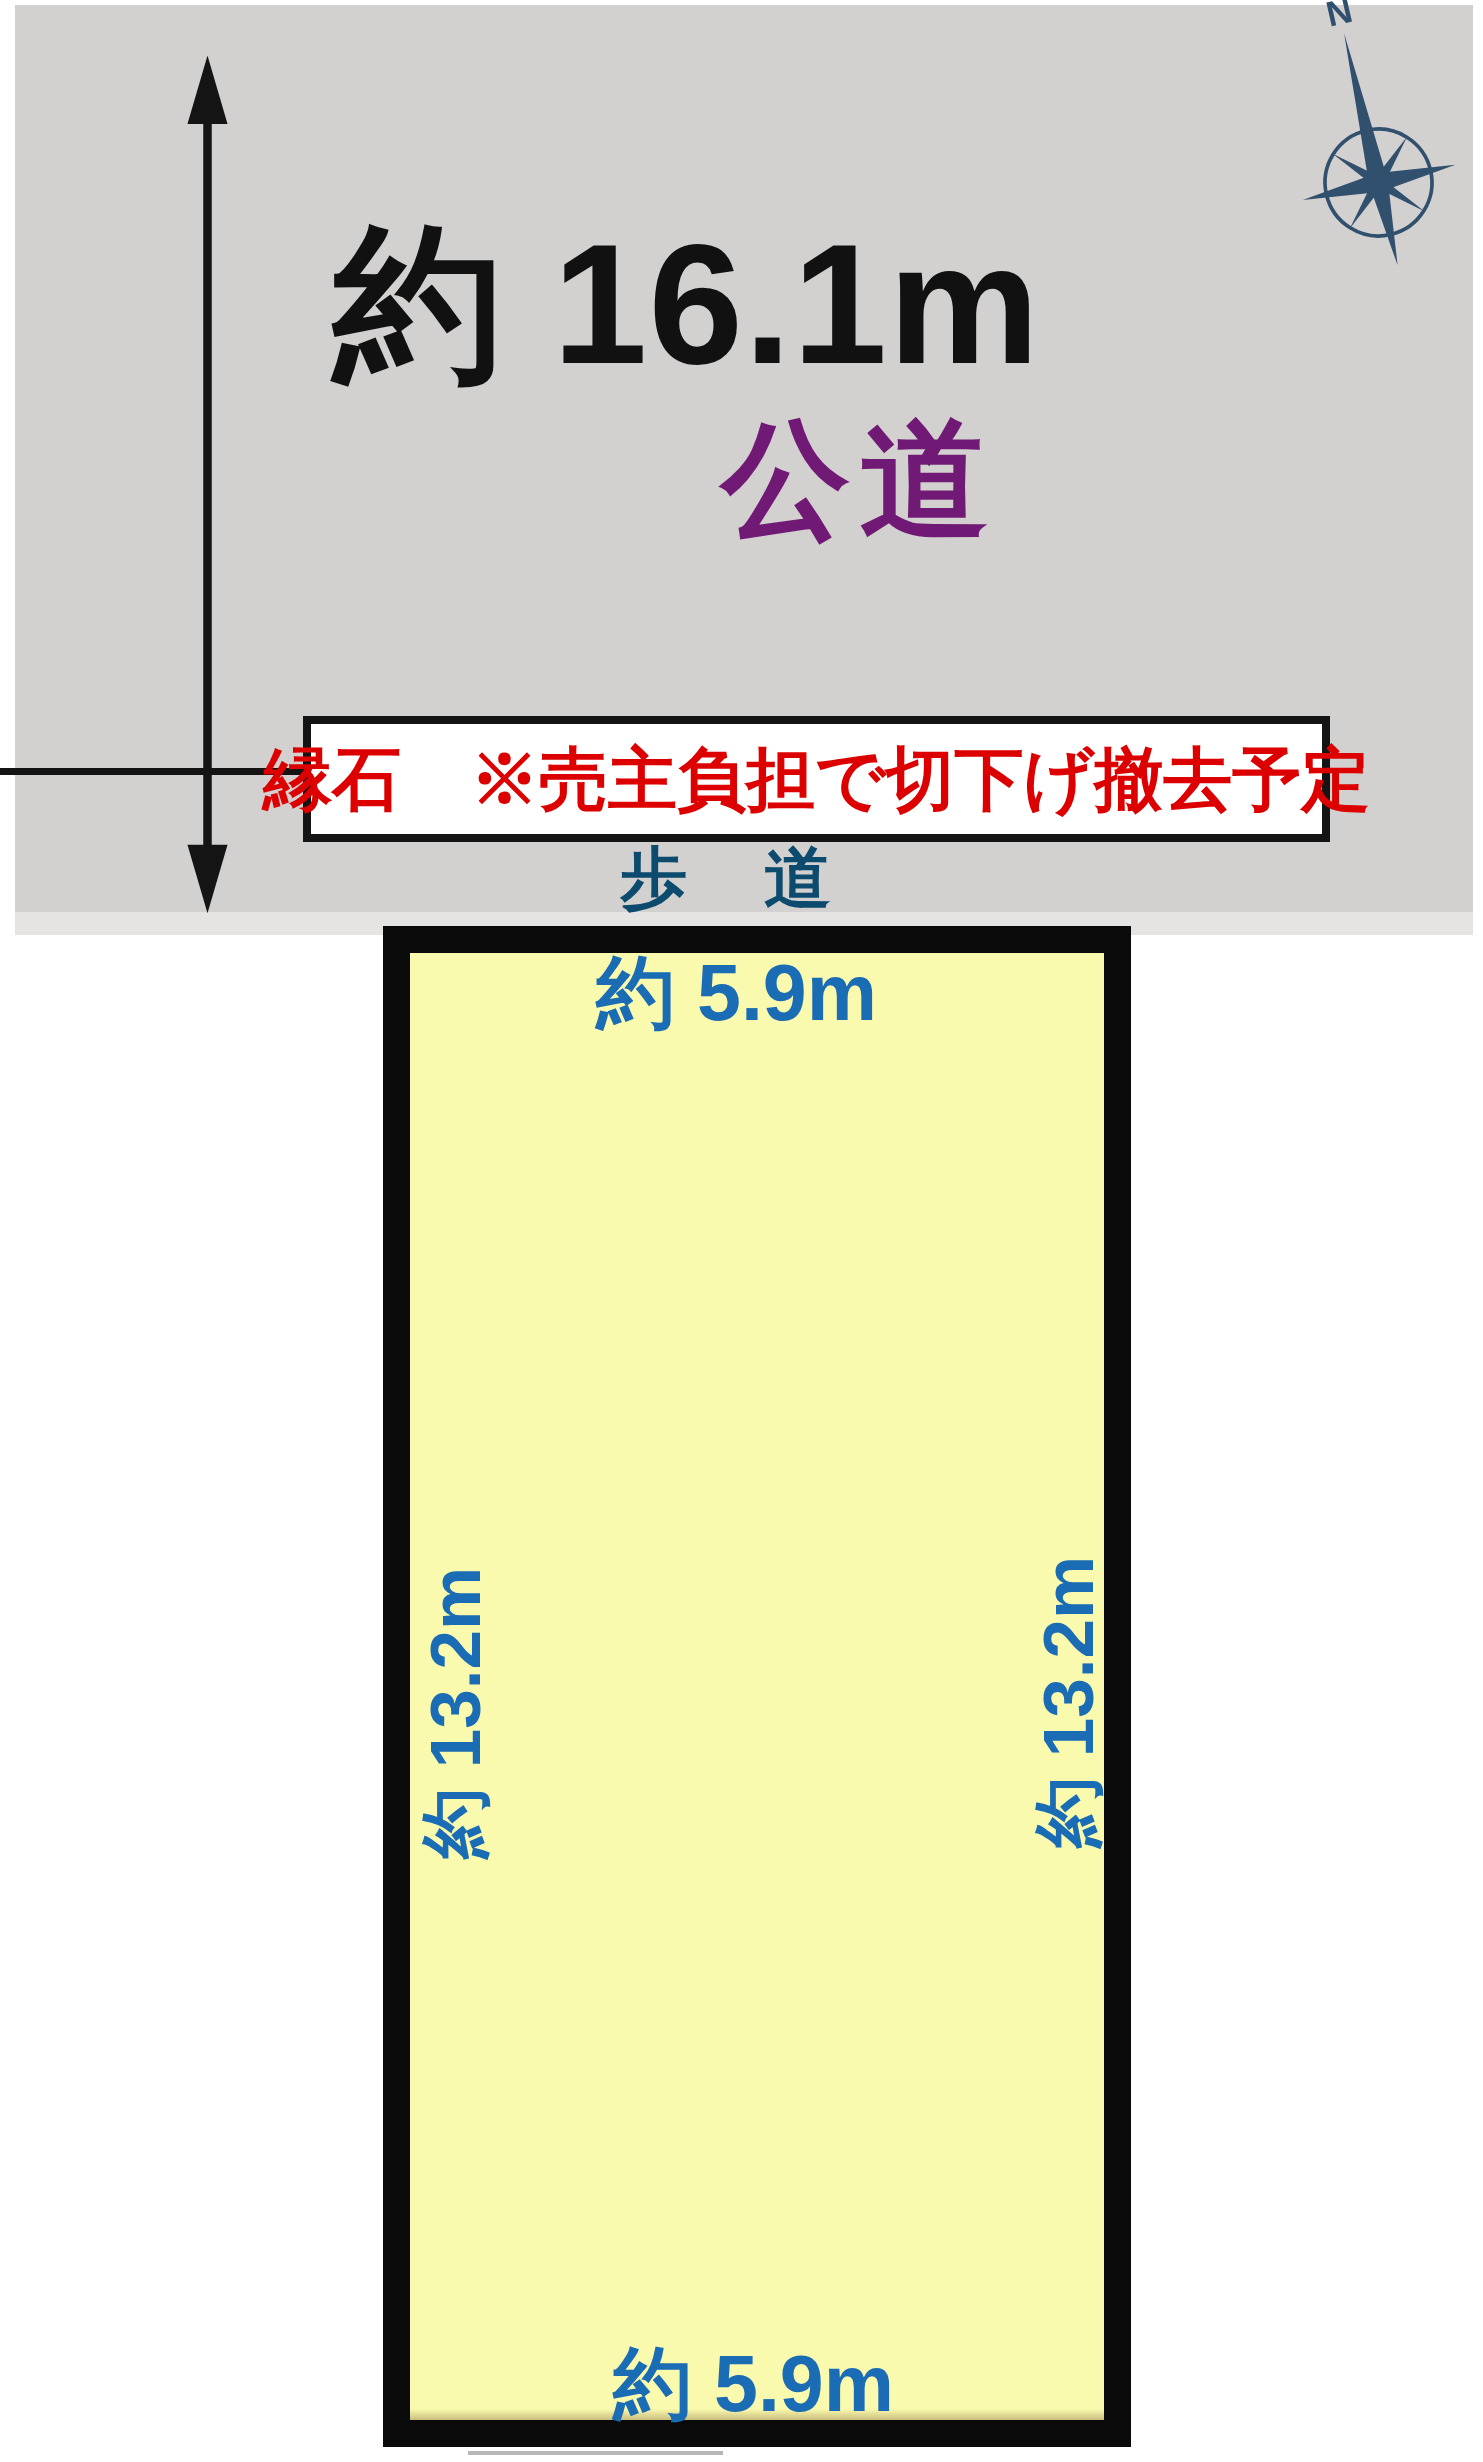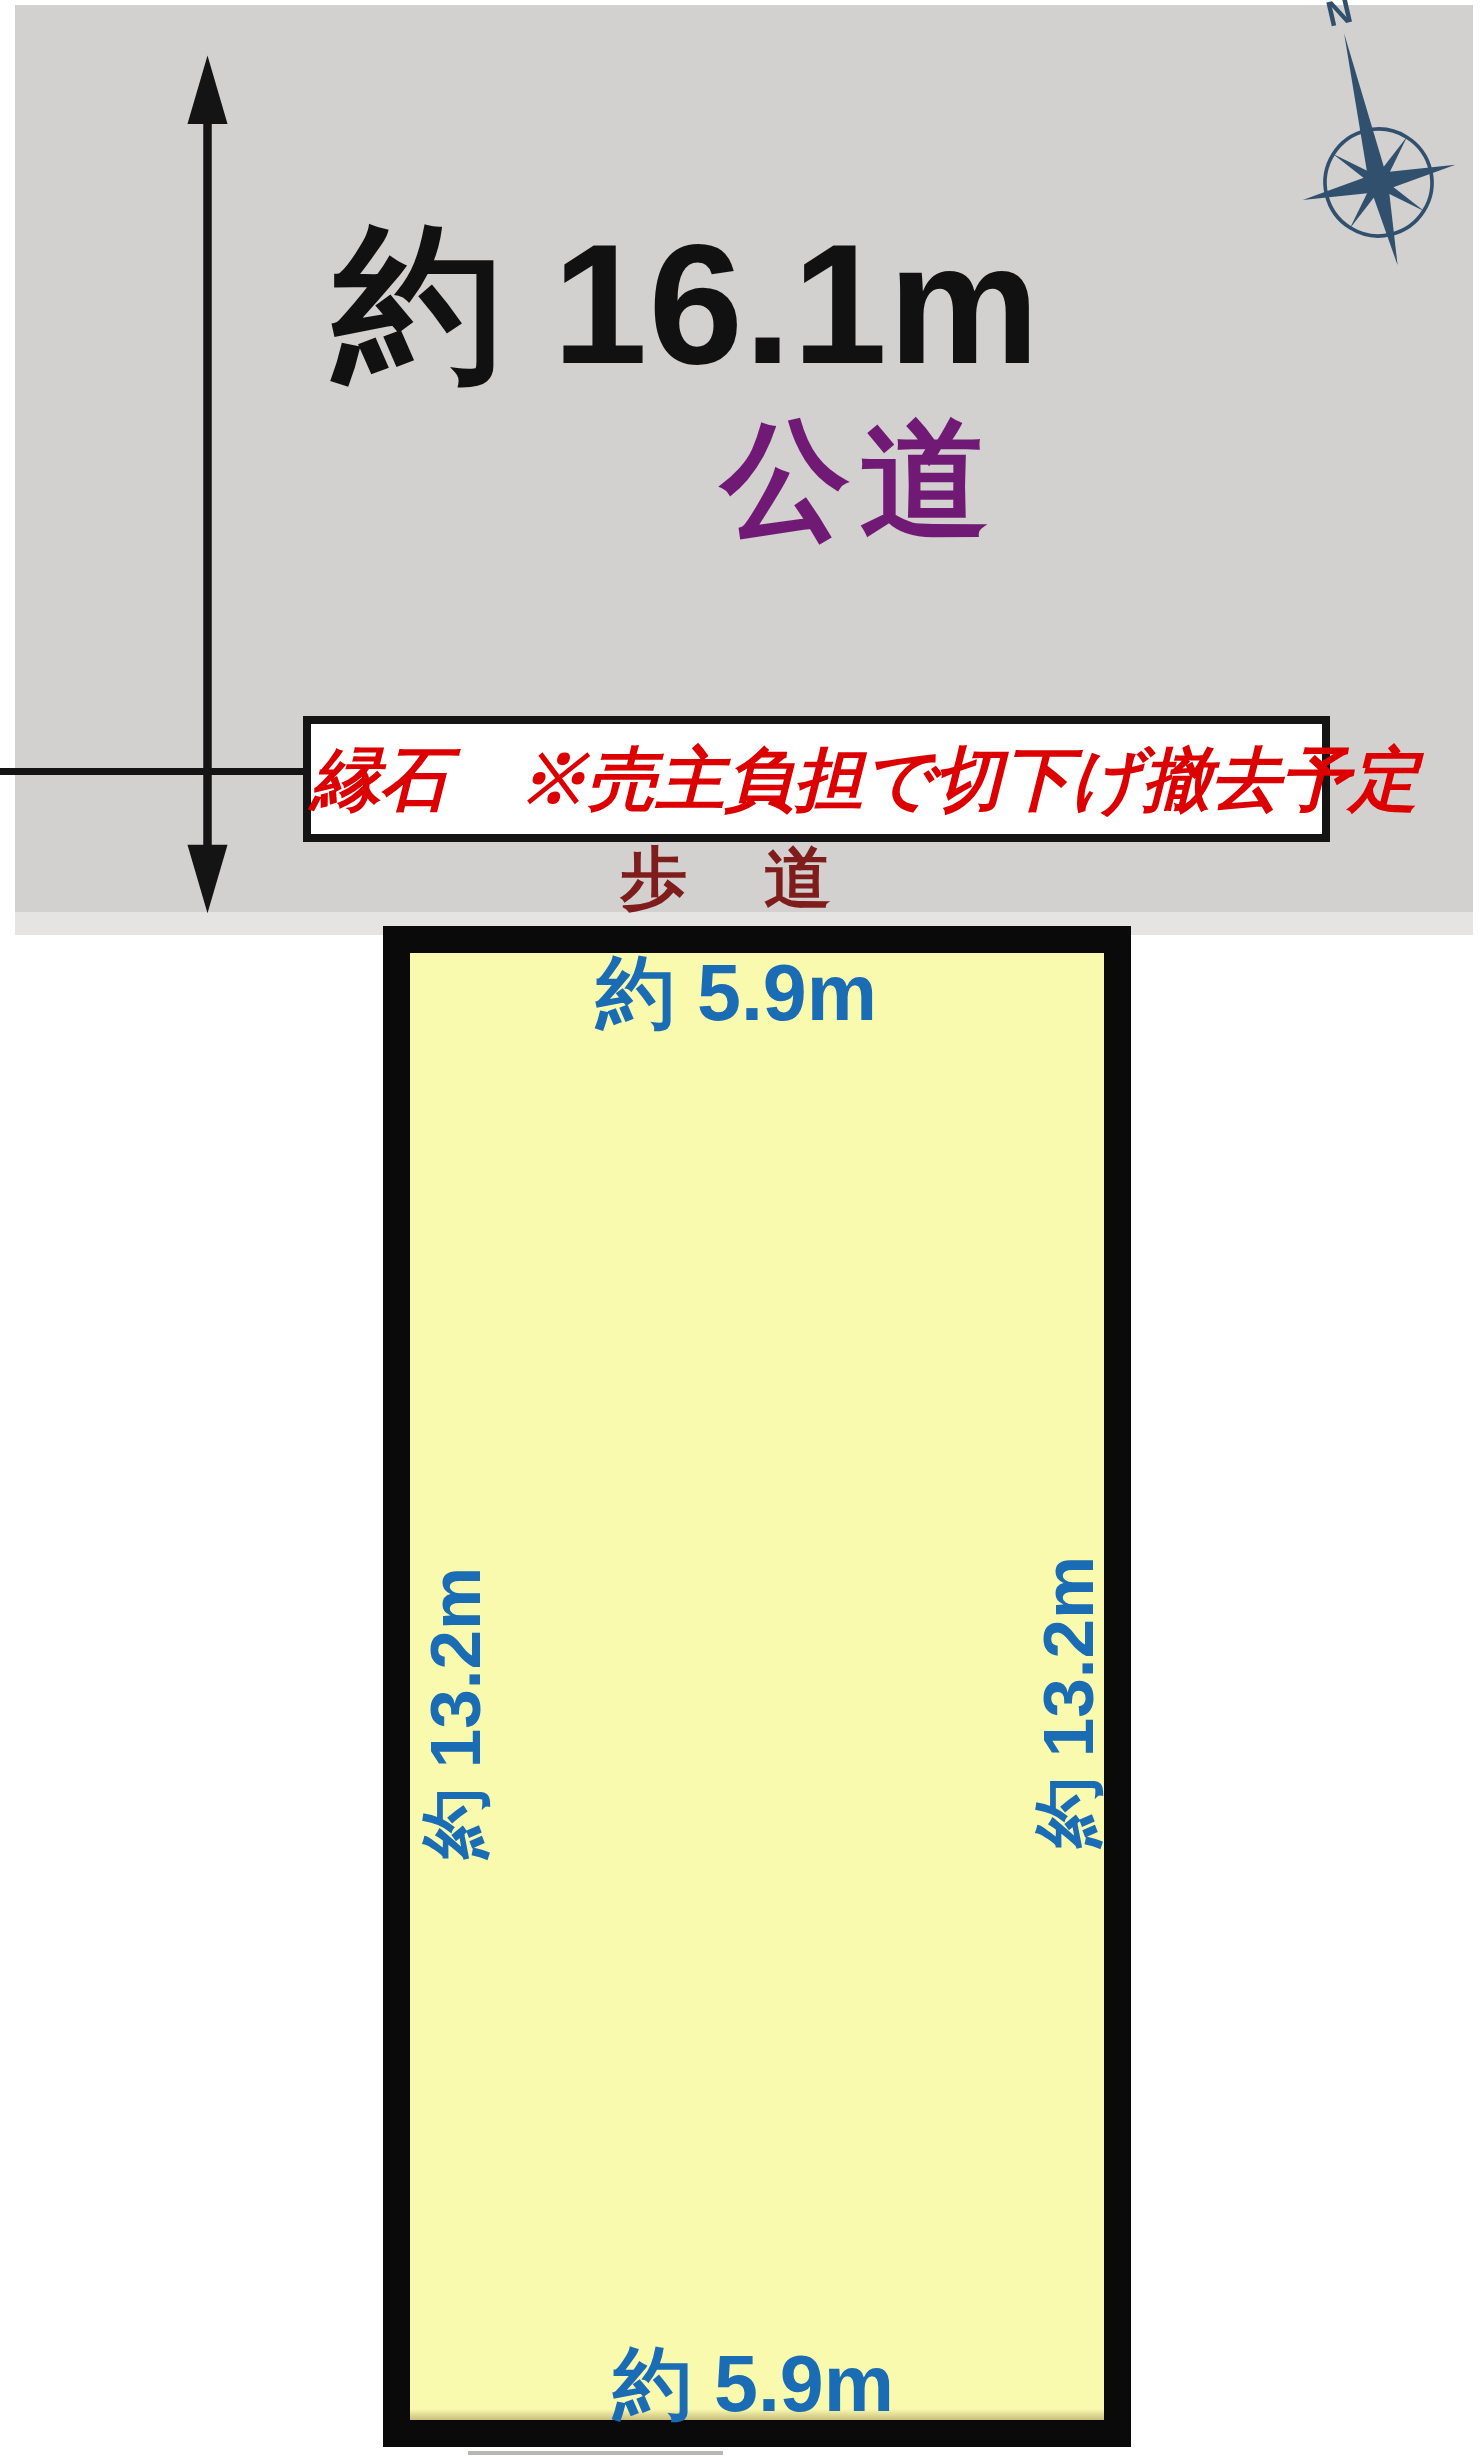--- a/index.html
+++ b/index.html
@@ -29,34 +29,34 @@
   #road-type-label{
     left:721px;top:415px;
     font-size:129px;line-height:1;font-weight:bold;color:#701a75;
     white-space:nowrap;letter-spacing:9.7px;
   }
   
   #curb-note-box{
     left:303px;top:716px;width:1027px;height:126px;
     background:#ffffff;border:8.5px solid #141414;
     box-sizing:border-box;
-    display:flex;align-items:center;justify-content:flex-start;font-style:italic;
+    display:flex;align-items:center;justify-content:center;
   }
   #curb-note-text{
     font-size:69px;font-weight:bold;color:var(--note-red,#dc0000);
     line-height:1;white-space:nowrap;letter-spacing:0;
   }
   
   #curb-line{
     left:0px;top:768px;width:305px;height:7.3px;background:#141414;
   }
   
   #sidewalk-label{
     left:728px;top:844px;transform:translateX(-50%);
-    font-size:67px;line-height:1;font-weight:bold;color:#7f1d1d;
+    font-size:67px;line-height:1;font-weight:bold;color:#0c4a6e;
     white-space:nowrap;letter-spacing:4.9px;
   }
   
   #plot{
     left:383px;top:926px;width:748px;height:1521px;
     box-sizing:border-box;
     border:27px solid var(--plot-border,#0a0a0a);
     background:linear-gradient(to bottom,
        var(--plot-fill,#fafaae) 0px,
        var(--plot-fill,#fafaae) calc(100% - 11px),

